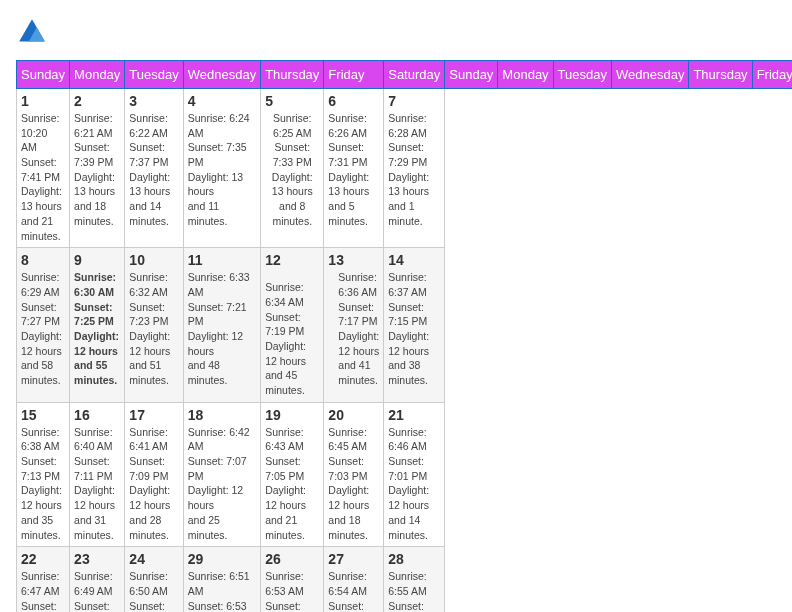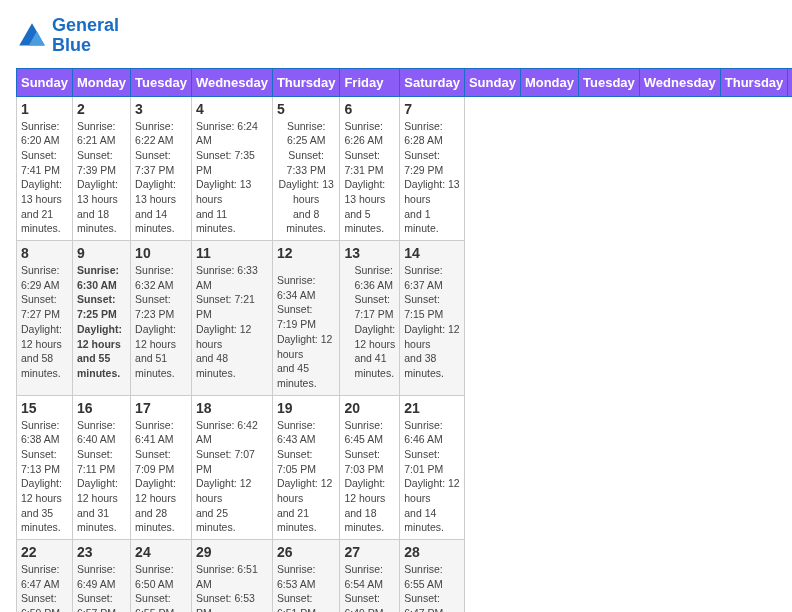--- a/index.html
+++ b/index.html
@@ -45,26 +45,26 @@
     .location-title {
       font-size: 16px;
       color: #555;
     }
     table {
       width: 100%;
       border-collapse: collapse;
       font-size: 11px;
     }
     thead tr th {
-      background-color: #8b5cf6;
+      background-color: #d946ef;
       color: #fff;
       padding: 6px 4px;
       text-align: left;
       font-size: 13px;
-      font-weight: bold;
+      font-weight: normal;
       border: 1px solid #1a6cc4;
     }
     tbody tr td {
       border: 1px solid #ccc;
       vertical-align: top;
       padding: 4px;
       min-height: 70px;
       width: 14.28%;
     }
     tbody tr:nth-child(even) {
@@ -88,24 +88,20 @@
   </style>
 </head>
 <body>
 
 <div class="header">
   <div class="logo">
     <svg class="logo-icon" viewBox="0 0 40 40">
       <polygon points="20,4 36,32 4,32" fill="#1a6cc4"></polygon>
       <polygon points="26,14 36,32 16,32" fill="#4a9de0"></polygon>
     </svg>
-    <div class="logo-text">
-      <div><span>General</span></div>
-      <div style="color:#1a6cc4;">Blue</div>
-    </div>
   </div>
   <div class="title-block">
     <div class="month-title"></div>
     <div class="location-title"></div>
   </div>
 </div>
 
 <table>
   <thead>
     <tr>
@@ -121,21 +117,21 @@
         <th>Tuesday</th>
         <th>Wednesday</th>
         <th>Thursday</th>
         <th>Friday</th>
       </tr>
   </thead>
   <tbody id="calendar-body">
   <tr>
         <td>
           <span class="day-number">1</span>
-          <div class="day-info" style="white-space: pre-line;">Sunrise: 6:20 AM
+          <div class="day-info" style="white-space: pre-line;">Sunrise: 10:20 AM
 Sunset: 7:41 PM
 Daylight: 13 hours
 and 21 minutes.</div>
         </td>
         <td>
           <span class="day-number">2</span>
           <div class="day-info" style="white-space: pre-line;">Sunrise: 6:21 AM
 Sunset: 7:39 PM
 Daylight: 13 hours
 and 18 minutes.</div>

